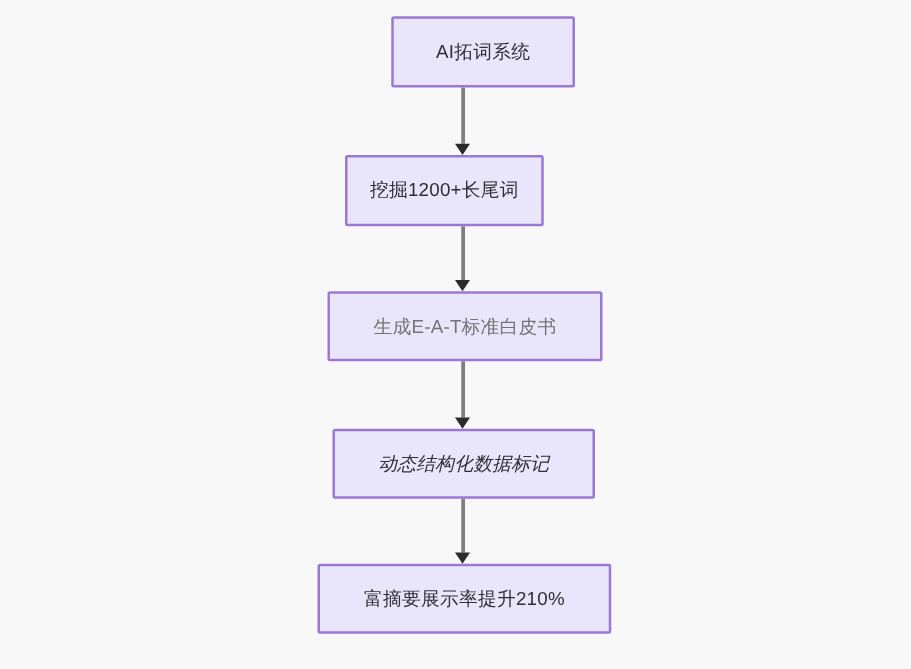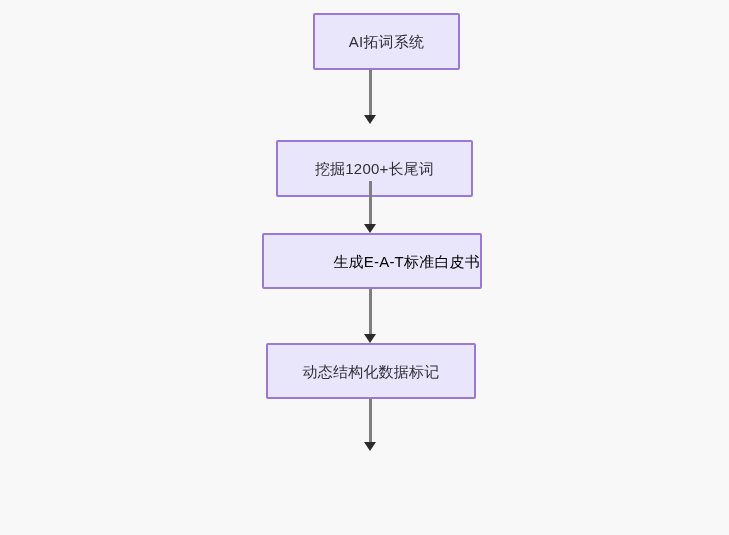--- a/index.html
+++ b/index.html
@@ -54,32 +54,35 @@
 </style>
 </head>
 <body style="background: rgb(248, 248, 248);">
 
 <div id="flowchart-canvas">
 
   <div class="node" id="n1" style="left: 298px; top: 13px; width: 147px; height: 57px; background: rgb(233, 230, 251); border-color: rgb(154, 120, 214); color: rgb(47, 47, 53); margin-left: 15px;">
     <span class="node-label">AI拓词系统</span>
   </div>
 
-  <div class="node" id="n2" style="left: 276px; top: 124px; width: 197px; height: 57px; background: rgb(233, 230, 251); border-color: rgb(154, 120, 214); color: rgb(47, 47, 53); margin-top: 16px;">
+  <div class="node" id="n2" style="left: 276px; top: 124px; width: 159px; height: 57px; background: rgb(233, 230, 251); border-color: rgb(154, 120, 214); color: rgb(47, 47, 53);">
     <span class="node-label">挖掘1200+长尾词</span>
   </div>
 
-  <div class="node" id="n3" style="left: 262px; top: 233px; width: 220px; height: 56px; background: rgb(233, 230, 251); border-color: rgb(154, 120, 214); color: #000000; justify-content: flex-end;">
+  <div class="node" id="n3" style="left: 262px; top: 233px; width: 220px; height: 56px; background: rgb(233, 230, 251); border-color: rgb(154, 120, 214); color: #737373;">
     <span class="node-label">生成E-A-T标准白皮书</span>
   </div>
 
-  <div class="node" id="n4" style="left: 266px; top: 343px; width: 210px; height: 56px; background: rgb(233, 230, 251); border-color: rgb(154, 120, 214); color: rgb(47, 47, 53);">
+  <div class="node" id="n4" style="left: 266px; top: 343px; width: 210px; height: 56px; background: rgb(233, 230, 251); border-color: rgb(154, 120, 214); color: rgb(47, 47, 53); font-style: italic;">
     <span class="node-label">动态结构化数据标记</span>
   </div>
 
+  <div class="node" id="n5" style="left: 254px; top: 451px; width: 235px; height: 56px; background: rgb(233, 230, 251); border-color: rgb(154, 120, 214); color: rgb(47, 47, 53);">
+    <span class="node-label">富摘要展示率提升210%</span>
+  </div>
 
   <div class="edge" id="e1" style="left: 369px; top: 70px; height: 45px; background: rgb(127, 127, 127);"></div>
   <div class="arrowhead" id="a1" style="left: 364px; top: 115px; border-top-color: rgb(43, 43, 43);"></div>
 
   <div class="edge" id="e2" style="left: 369px; top: 181px; height: 43px; background: rgb(127, 127, 127);"></div>
   <div class="arrowhead" id="a2" style="left: 364px; top: 224px; border-top-color: rgb(43, 43, 43);"></div>
 
   <div class="edge" id="e3" style="left: 369px; top: 289px; height: 45px; background: rgb(127, 127, 127);"></div>
   <div class="arrowhead" id="a3" style="left: 364px; top: 334px; border-top-color: rgb(43, 43, 43);"></div>
 

